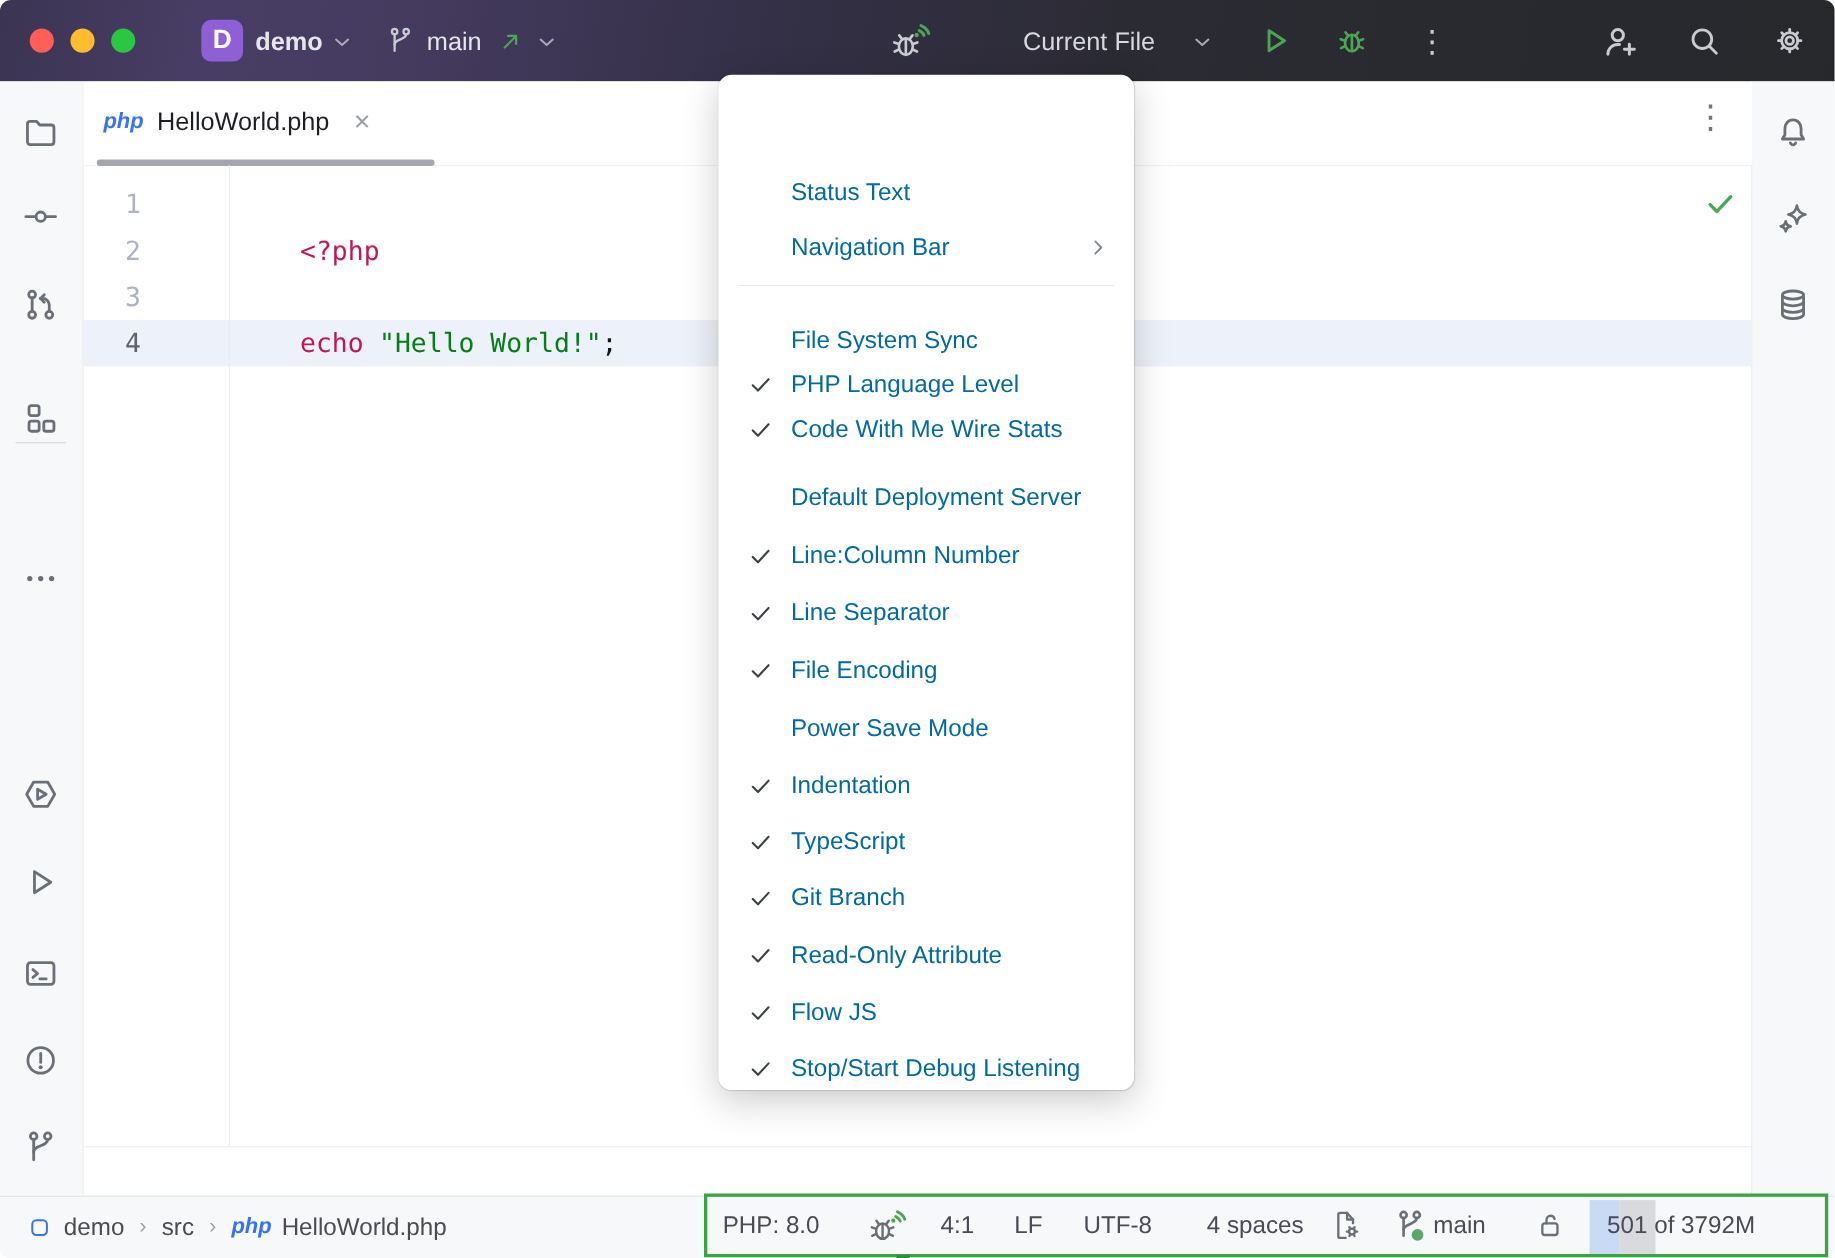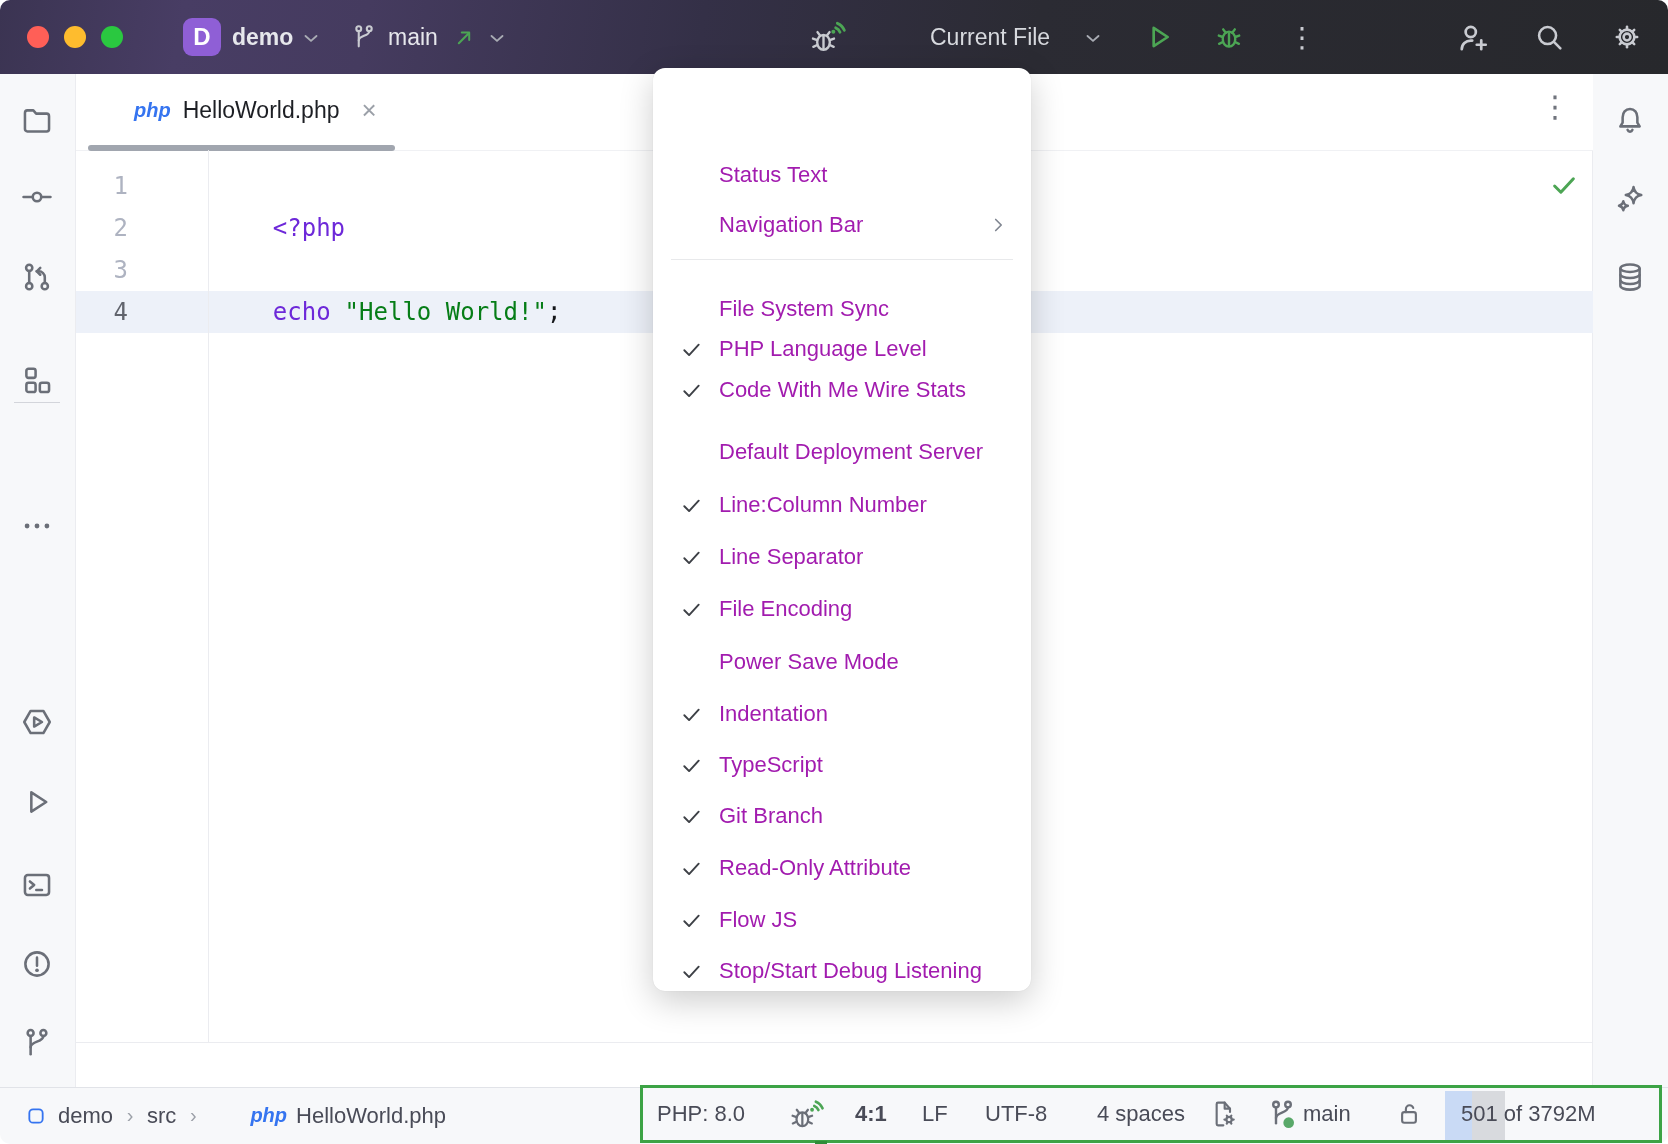--- a/index.html
+++ b/index.html
@@ -19,43 +19,43 @@
   .tb-ico{position:absolute;}
   
   .stripe{position:absolute;top:74px;bottom:57px;width:75px;background:#f7f8fa;}
   .stripe.left{left:0;border-right:1px solid #ebecf0;}
   .stripe.right{right:0;border-left:1px solid #ebecf0;}
   .st-ico{position:absolute;left:20px;width:34px;height:34px;cursor:pointer;}
   .st-div{position:absolute;left:14px;width:46px;height:1px;background:#d3d5db;}
   
   .tabbar{position:absolute;left:76px;top:74px;width:1517px;height:76px;background:#fff;border-bottom:1px solid #f0f1f4;}
   .tab{position:absolute;left:88px;top:74px;height:72px;display:flex;align-items:center;gap:12px;padding:0 6px;}
-  .phpbadge{font-style:italic;font-weight:bold;color:#3574f0;font-size:20px;margin-left:40px;}
+  .phpbadge{font-style:italic;font-weight:bold;color:#3574f0;font-size:20px;}
   .tab-label{color:#1d1f24;font-size:23px;}
   .tab-close{color:#9ba0a8;font-size:26px;margin-left:10px;}
   .tab-underline{position:absolute;left:88px;top:145px;width:307px;height:6px;border-radius:3px;background:#a1a6af;}
   .tab-more{position:absolute;left:1540px;top:92px;color:#70747d;font-size:30px;line-height:30px;}
   
   .cur-line{position:absolute;left:76px;top:291px;width:1517px;height:42px;background:#edf1f9;}
   .gutter-sep{position:absolute;left:208px;top:150px;width:1px;height:892px;background:#ebecf0;}
   .ed-bottom-line{position:absolute;left:76px;top:1042px;width:1517px;height:1px;background:#ebecf0;}
   .ln{position:absolute;left:75px;width:53px;text-align:right;font-family:"DejaVu Sans Mono",monospace;
       font-size:24px;line-height:42px;height:42px;color:#aeb3c1;}
   .ln.cur{color:#61646d;}
   .code-line{position:absolute;left:215px;font-family:"DejaVu Sans Mono",monospace;font-size:24px;line-height:42px;height:42px;white-space:pre;}
-  .tok-k{color:#6d28d9;}
+  .tok-k{color:#be185d;}
   .tok-s{color:#067d17;}
   .tok-p{color:#14161a;}
   .insp-check{position:absolute;left:1549px;top:170px;}
   
   .menu{position:absolute;left:653px;top:68px;width:378px;height:923px;background:#fff;border-radius:12px;
         box-shadow:0 10px 34px rgba(0,0,0,.20),0 0 1px rgba(0,0,0,.14);z-index:50;}
   .mi{position:absolute;left:0;right:0;height:52px;display:flex;align-items:center;padding-left:27px;cursor:pointer;}
   .mi-check{width:26px;margin-right:13px;display:flex;align-items:center;}
-  .mi-label{color:#a21caf;font-size:22px;}
+  .mi-label{color:#0369a1;font-size:22px;}
   .mi-sub{position:absolute;right:22px;top:15px;}
   .menu-sep{position:absolute;left:18px;right:18px;top:191px;height:1px;background:#e8e9eb;}
   
   .statusbar{position:absolute;left:0;top:1087px;width:1668px;height:57px;background:#f7f8fa;border-top:1px solid #e1e3e8;}
   .crumbs{position:absolute;left:26px;top:1088px;height:55px;display:flex;align-items:center;color:#494b57;font-size:22px;}
   .crumb-sep{width:34px;text-align:center;color:#9ca0a8;font-size:20px;}
   .sw{position:absolute;top:1088px;height:52px;display:flex;align-items:center;color:#494b57;font-size:22px;z-index:2;}
   .mem-seg{position:absolute;top:1091px;height:49px;z-index:1;}
   .anno{position:absolute;left:640px;top:1085px;width:1022px;height:58px;border:3px solid #3ca345;box-sizing:border-box;
         z-index:60;pointer-events:none;}
@@ -416,21 +416,21 @@
         <line x1="12" y1="10" x2="12" y2="18.5"></line>
       <path d="M9.8 9.6 L8 7.2 M14.2 9.6 L16 7.2"></path>
       <path d="M7.8 12.5 L5 11.5 M7.8 15.8 L5.2 17 M16.2 12.5 L19 11.5 M16.2 15.8 L18.8 17"></path>
       </g>
     <g fill="none" stroke="#4ca554" stroke-width="1.7" stroke-linecap="round">
       <path d="M16.6 6.9 a4.4 4.4 0 0 1 2.6 2.6"></path>
         <path d="M17.6 4.2 a7.6 7.6 0 0 1 4.2 4.2"></path>
       </g>
     <circle cx="15.2" cy="9.3" r="1.2" fill="#4ca554"></circle>
     </svg>
-  <div class="sw" style="left:855px;font-weight:bold;">4:1</div>
+  <div class="sw" style="left:855px;">4:1</div>
   <div class="sw" style="left:922px;">LF</div>
   <div class="sw" style="left:985px;">UTF-8</div>
   <div class="sw" style="left:1097px;">4 spaces</div>
   <svg class="sw" style="left:1208px;width:32px;" height="52" viewBox="0 0 24 24">
     <g fill="none" stroke="#6b6f78" stroke-width="1.6" stroke-linecap="round" stroke-linejoin="round">
       <path d="M16.5 10.5 V8 L12.5 3.5 H7.5 c-.6 0-1 .4-1 1 v15 c0 .6 .4 1 1 1 h4"></path>
       <path d="M12.5 3.5 V8 h4"></path>
       <circle cx="15.8" cy="16.2" r="2"></circle>
       <line x1="19.3" y1="16.2" x2="17.9" y2="16.2"></line>
         <line x1="17.55" y1="19.23" x2="16.85" y2="18.03"></line>

